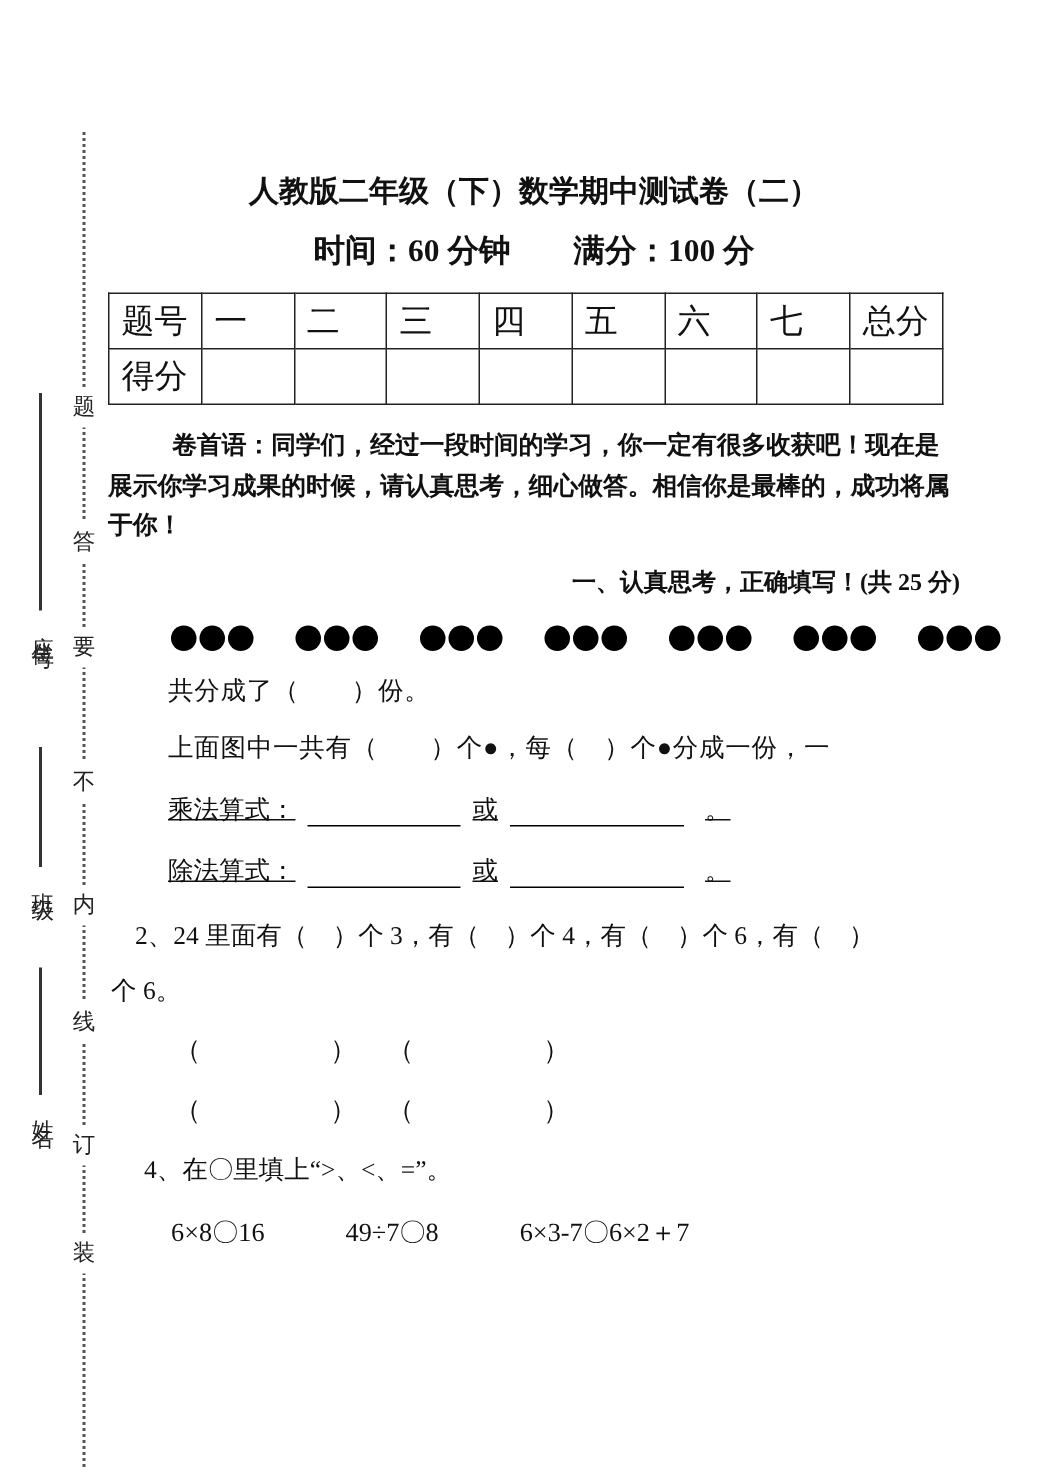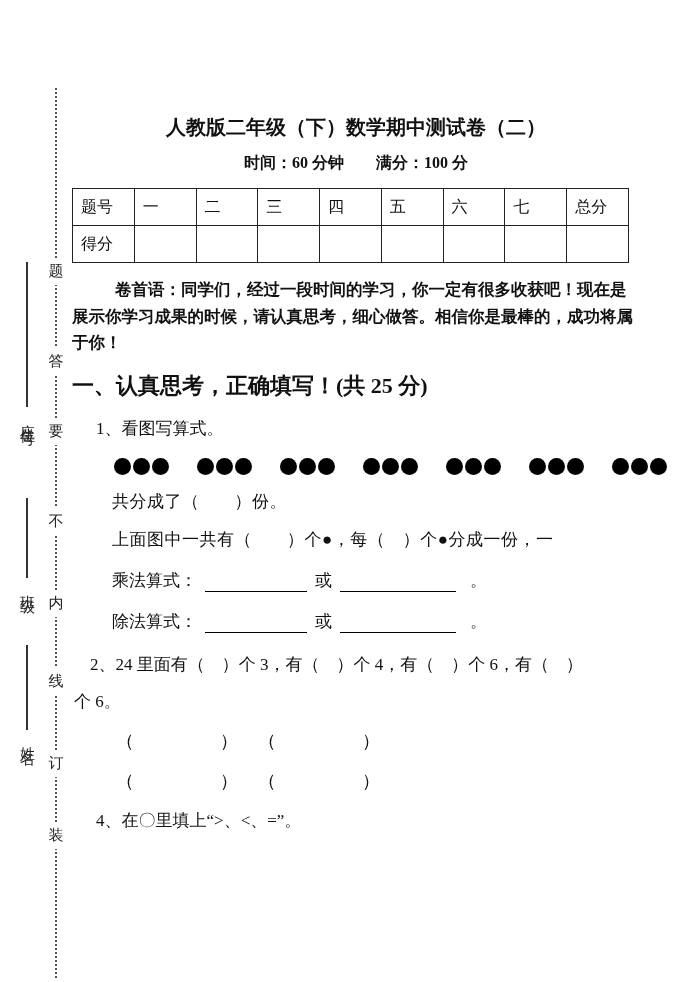--- a/index.html
+++ b/index.html
@@ -30,46 +30,46 @@
   .write-line { width: 2px; background: #333; }
   .side-label {
     writing-mode: vertical-rl; text-orientation: upright;
     font-size: 15px; letter-spacing: 4px; margin-top: 5px; color: #222;
   }
 
   
   .main { position: absolute; left: 72px; top: 0; width: 568px; margin-top: 32px; }
 
   .title { margin-top: 82px; text-align: center; font-size: 20px; font-weight: bold; }
-  .subtitle { margin-top: 12px; text-align: center; font-size: 16px; font-weight: bold; }
+  .subtitle { margin-top: 12px; text-align: center; font-size: 21px; font-weight: bold; }
 
   table.score-table {
     border-collapse: collapse; margin-top: 14px; width: 557px; table-layout: fixed;
   }
   table.score-table td {
     border: 1.5px solid #222; height: 36px;
-    padding: 0 0 0 8px; font-size: 16px; vertical-align: middle;
+    padding: 0 0 0 8px; font-size: 22px; vertical-align: middle;
   }
 
   .intro {
     margin-top: 14px; font-weight: bold; 
     line-height: 1.62; text-indent: 2.6em; font-size: 16.5px;
   }
 
-  .sec-heading { margin-top: 14px; font-size: 22px; font-weight: bold; }
+  .sec-heading { margin-top: 14px; font-size: 16px; font-weight: bold; text-align: right; }
 
   .q-label { margin: 16px 0 0 24px; }
 
   .dots-row { margin: 18px 0 0 42px; display: flex; gap: 28px; }
   .dot-group { display: flex; gap: 2px; }
   .dot { width: 17px; height: 17px; border-radius: 50%; background: #000; display: inline-block; }
 
   .fill-line { margin: 15px 0 0 40px; letter-spacing: 0.5px; }
 
-  .eq-row { margin: 18px 0 0 40px; }
+  .eq-row { margin: 18px 0 0 40px; text-decoration: underline; }
   .blank {
     display: inline-block; border-bottom: 1.3px solid #000;
     height: 19px; vertical-align: bottom; margin: 0 8px;
   }
   .blank.b1 { width: 102px; }
   .blank.b2 { width: 116px; margin-right: 14px; }
 
   .q2-line1 { margin: 20px 0 0 18px; }
   .q2-line2 { margin: 14px 0 0 2px; }
 
@@ -133,21 +133,20 @@
       <td></td>
       <td></td>
     </tr>
   </tbody>
     </table>
 
   <div class="intro">卷首语：同学们，经过一段时间的学习，你一定有很多收获吧！现在是展示你学习成果的时候，请认真思考，细心做答。相信你是最棒的，成功将属于你！</div>
 
   <div class="sec-heading">一、认真思考，正确填写！(共 25 分)</div>
 
-  <div class="q-label">1、看图写算式。</div>
 
   <div class="dots-row">
       <div class="dot-group">
         <span class="dot" style="background: rgb(0, 0, 0);"></span>
         <span class="dot" style="background: rgb(0, 0, 0);"></span>
         <span class="dot" style="background: rgb(0, 0, 0);"></span>
       </div>
       <div class="dot-group">
         <span class="dot" style="background: rgb(0, 0, 0);"></span>
         <span class="dot" style="background: rgb(0, 0, 0);"></span>
@@ -209,14 +208,19 @@
         <span>（</span>
         <span>）</span>
       </span><span class="pp">
         <span>（</span>
         <span>）</span>
       </span>
   </div>
 
   <div class="q-label">4、在〇里填上“&gt;、&lt;、=”。</div>
 
+  <div class="q4-items">
+    <span>6×8〇16</span>
+    <span>49÷7〇8</span>
+    <span>6×3-7〇6×2＋7</span>
+  </div>
 
 </div>
 
 </body></html>

